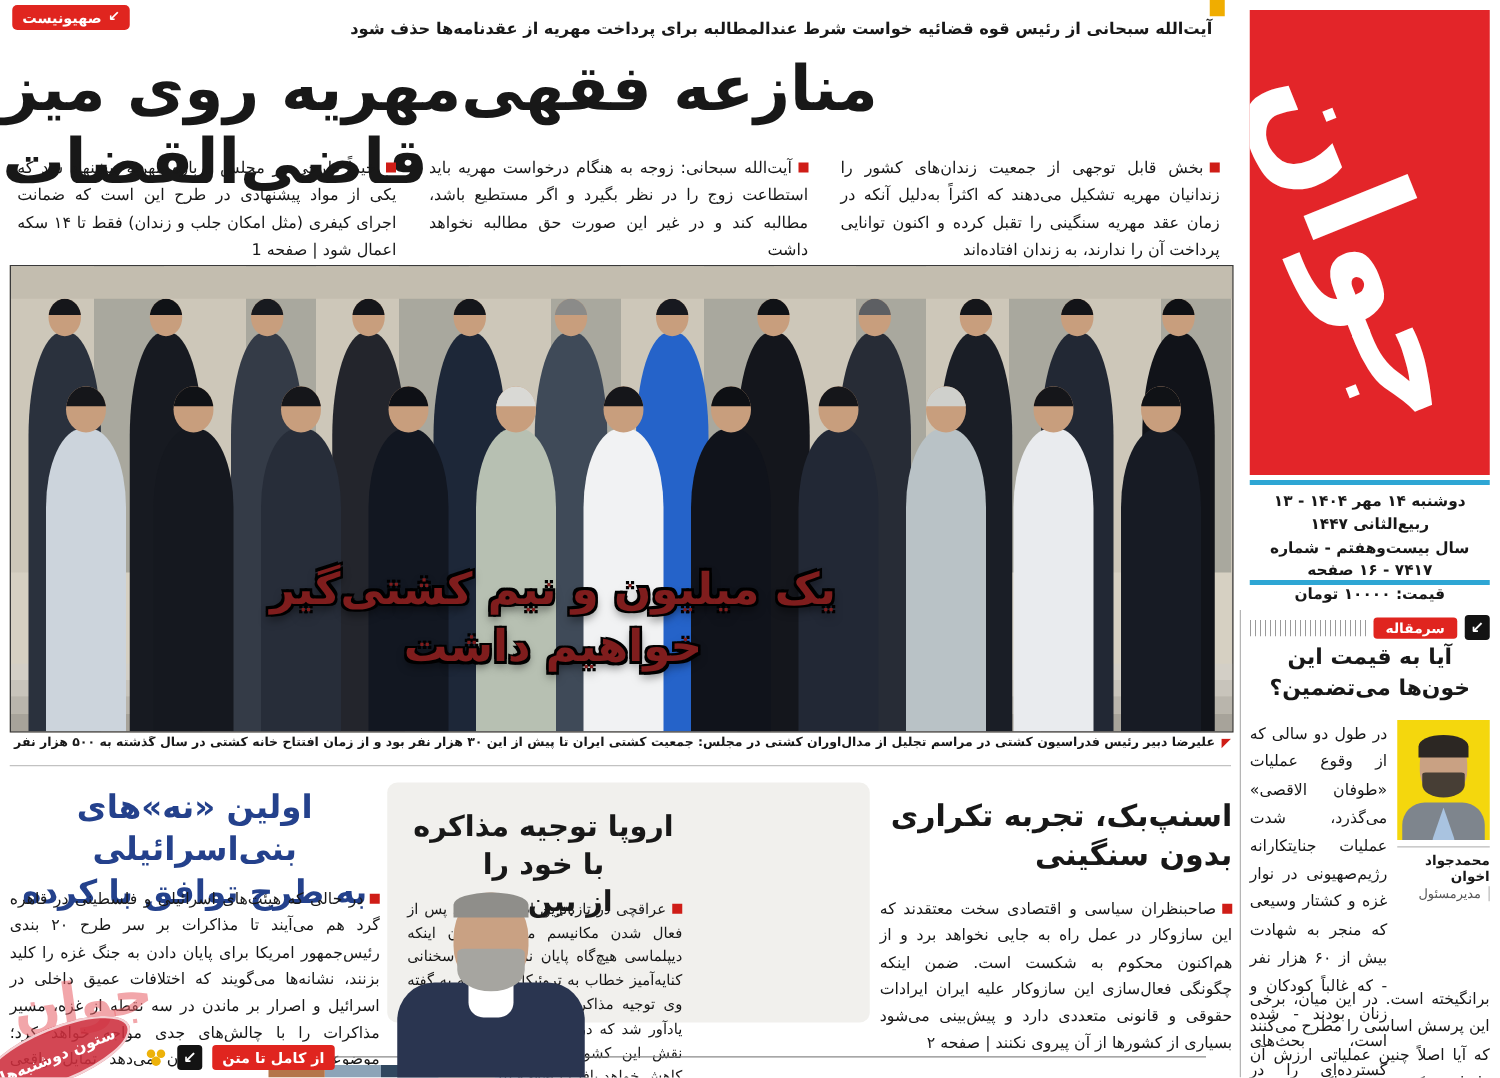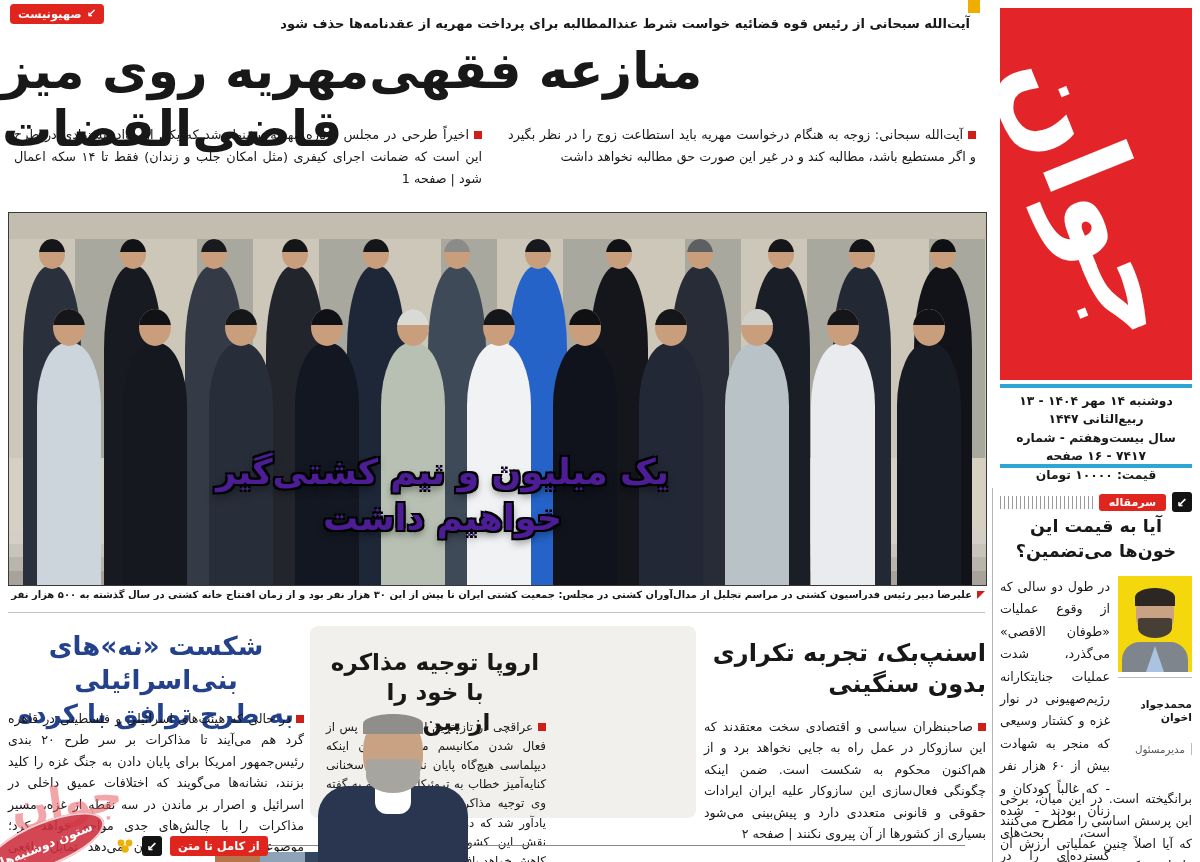--- a/index.html
+++ b/index.html
@@ -52,21 +52,21 @@
   .s3{bottom:28px;height:13px;background:#c8c4bb;}
   .s4{bottom:41px;height:13px;background:#d3cfc6;}
   .person{position:absolute;display:flex;flex-direction:column;align-items:center;}
   .p-head{border-radius:50%;position:relative;overflow:hidden;flex:0 0 auto;background:#c89e7d;}
   .p-hair{position:absolute;top:0;left:0;right:0;height:44%;border-radius:50% 50% 0 0;}
   .p-body{width:100%;flex:1;margin-top:-3px;border-radius:45% 45% 0 0 / 26% 26% 0 0;}
   .row-back .person{z-index:2;}
   .row-front .person{z-index:3;}
   .photo-overlay{
     position:absolute;left:0;right:110px;top:236px;z-index:5;text-align:center;
-    color:#4c1d95;font-weight:bold;font-size:35px;line-height:1.32;
+    color:#7f1d1d;font-weight:bold;font-size:35px;line-height:1.32;
     text-shadow:-2px -2px 0 #000,2px -2px 0 #000,-2px 2px 0 #000,2px 2px 0 #000,0 4px 8px rgba(0,0,0,.55);
   }
   .caption-row{
     left:8px;top:589px;width:977px;display:flex;align-items:flex-start;gap:5px;
     font-size:10px;font-weight:bold;white-space:nowrap;overflow:hidden;
   }
   .cap-mark{flex:0 0 auto;width:8px;height:8px;background:#cf1d17;clip-path:polygon(0 0,100% 0,0 100%);margin-top:2px;}
   .rule-h{background:#c2c2c2;height:1px;}
 
   
@@ -116,41 +116,42 @@
   .ed-badge{background:#e0251f;color:#fff;font-size:11px;font-weight:bold;border-radius:3px;padding:2px 10px;}
   .ed-title{left:1000px;top:514px;width:192px;text-align:center;font-size:17.5px;font-weight:bold;line-height:1.45;}
   .ed-flex{left:1000px;top:576px;width:192px;display:flex;gap:8px;}
   .ed-photocard{flex:0 0 74px;}
   .akh-photo{width:74px;height:96px;background:#f4d70d;position:relative;overflow:hidden;}
   .akh-head{position:absolute;top:14px;left:18px;width:38px;height:46px;background:#c9a183;border-radius:46% 46% 42% 42%;}
   .akh-hair{position:absolute;top:-2px;left:-1px;right:-1px;height:40%;background:#2c2723;border-radius:50% 50% 0 0;}
   .akh-beard{position:absolute;bottom:-2px;left:2px;width:34px;height:20px;background:#473e35;border-radius:8% 8% 50% 50%;}
   .akh-suit{position:absolute;bottom:0;left:4px;width:66px;height:30px;background:#7e858d;border-radius:18px 18px 0 0;}
   .akh-shirt{position:absolute;bottom:0;left:28px;width:18px;height:26px;background:#a9c3e0;clip-path:polygon(50% 0,100% 100%,0 100%);}
-  .ed-name{font-size:10.8px;font-weight:bold;margin-top:5px;border-top:1px solid #bbb;padding-top:20px;}
-  .ed-role{font-size:10.3px;color:#555;margin-top:19px;border-right:1px solid #bbb;padding-right:6px;}
+  .ed-name{font-size:10.8px;font-weight:bold;margin-top:5px;border-top:1px solid #bbb;padding-top:4px;}
+  .ed-role{font-size:10.3px;color:#555;margin-top:1px;border-right:1px solid #bbb;padding-right:6px;}
   .ed-p{font-size:12.6px;line-height:1.78;text-align:justify;text-align-last:right;}
   .ed-p1{flex:1;}
   .ed-rest{left:1000px;top:788px;width:192px;}
   .sidebar-divider{left:992px;top:488px;width:1px;height:374px;background:#b5b5b5;}
 </style>
 </head>
 <body>
 
 <div class="abs badge-red" style="left:10px;top:4px;">
   <span class="mark">↙</span>
   <span>صهیونیست</span>
 </div>
 
 <div class="abs corner-square" style="left:968px;top:0;"></div>
 
 <div class="abs overline">آیت‌الله سبحانی از رئیس قوه قضائیه خواست شرط عندالمطالبه برای پرداخت مهریه از عقدنامه‌ها حذف شود</div>
 <div class="abs headline">منازعه فقهی‌مهریه روی میز قاضی‌القضات</div>
 
 <div class="abs summaries">
+  <div class="sumcol"><span class="bullet"></span><span>بخش قابل توجهی از جمعیت زندان‌های کشور را زندانیان مهریه تشکیل می‌دهند که اکثراً به‌دلیل آنکه در زمان عقد مهریه سنگینی را تقبل کرده و اکنون توانایی پرداخت آن را ندارند، به زندان افتاده‌اند</span></div>
   <div class="sumcol"><span class="bullet"></span><span>آیت‌الله سبحانی: زوجه به هنگام درخواست مهریه باید استطاعت زوج را در نظر بگیرد و اگر مستطیع باشد، مطالبه کند و در غیر این صورت حق مطالبه نخواهد داشت</span></div>
   <div class="sumcol"><span class="bullet"></span><span>اخیراً طرحی در مجلس درباره مهریه پیشنهاد شد که یکی از مواد پیشنهادی در طرح این است که ضمانت اجرای کیفری (مثل امکان جلب و زندان) فقط تا ۱۴ سکه اعمال شود | صفحه 1</span></div>
 </div>
 
 <div class="abs photo">
   <div class="building"></div>
   <div class="lintel"></div>
   <div class="step s4"></div>
   <div class="step s3"></div>
   <div class="step s2"></div>
@@ -303,21 +304,21 @@
   </div>
 </div>
 
 <div class="abs caption-row">
   <span class="cap-mark"></span>
   <span>علیرضا دبیر رئیس فدراسیون کشتی در مراسم تجلیل از مدال‌آوران کشتی در مجلس: جمعیت کشتی ایران تا پیش از این ۳۰ هزار نفر بود و از زمان افتتاح خانه کشتی در سال گذشته به ۵۰۰ هزار نفر رسید. افق پیش‌روی ما رسیدن این رقم به حدود یک‌میلیون و ۴۰۰ هزار نفر کشتی‌گیر است | صفحه ۱۳</span>
 </div>
 <div class="abs rule-h" style="left:8px;top:612px;width:977px;"></div>
 
 <div class="abs art-title left-title">
-  <div>شکست «نه»های بنی‌اسرائیلی</div>
+  <div>اولین «نه»های بنی‌اسرائیلی</div>
   <div>به طرح توافق با کرده</div>
 </div>
 <div class="abs art-body left-body">
   <span class="bullet"></span><span>در حالی که هیئت‌های اسرائیلی و فلسطینی در قاهره گرد هم می‌آیند تا مذاکرات بر سر طرح ۲۰ بندی رئیس‌جمهور امریکا برای پایان دادن به جنگ غزه را کلید بزنند، نشانه‌ها می‌گویند که اختلافات عمیق داخلی در اسرائیل و اصرار بر ماندن در سه نقطه از غزه، مسیر مذاکرات را با چالش‌های جدی مواجه خواهد کرد؛ موضوعی که به وضوح نشان می‌دهد تمایل واقعی اسرائیل برای عقب‌نشینی کامل هنوز تضمین نشده است | صفحه ۱۵</span>
 </div>
 
 <div class="abs graybox">
   <div class="araghchi">
     <div class="ar-suit"></div>
     <div class="ar-collar"></div>

